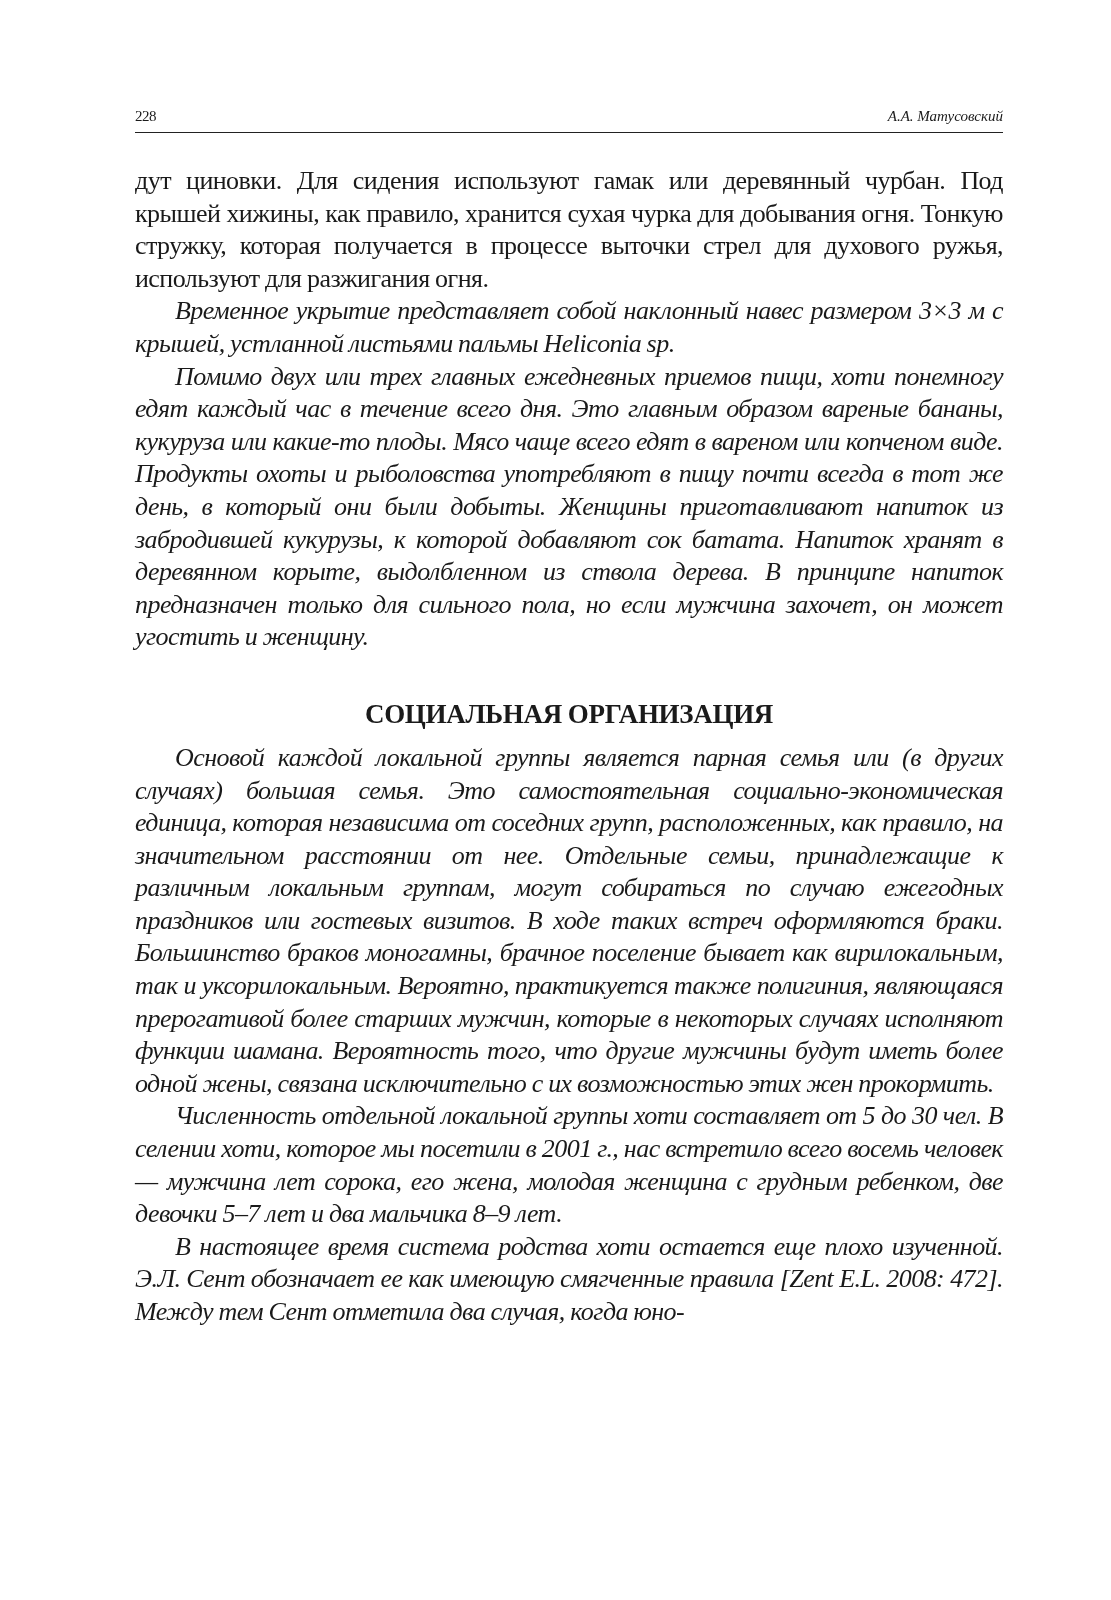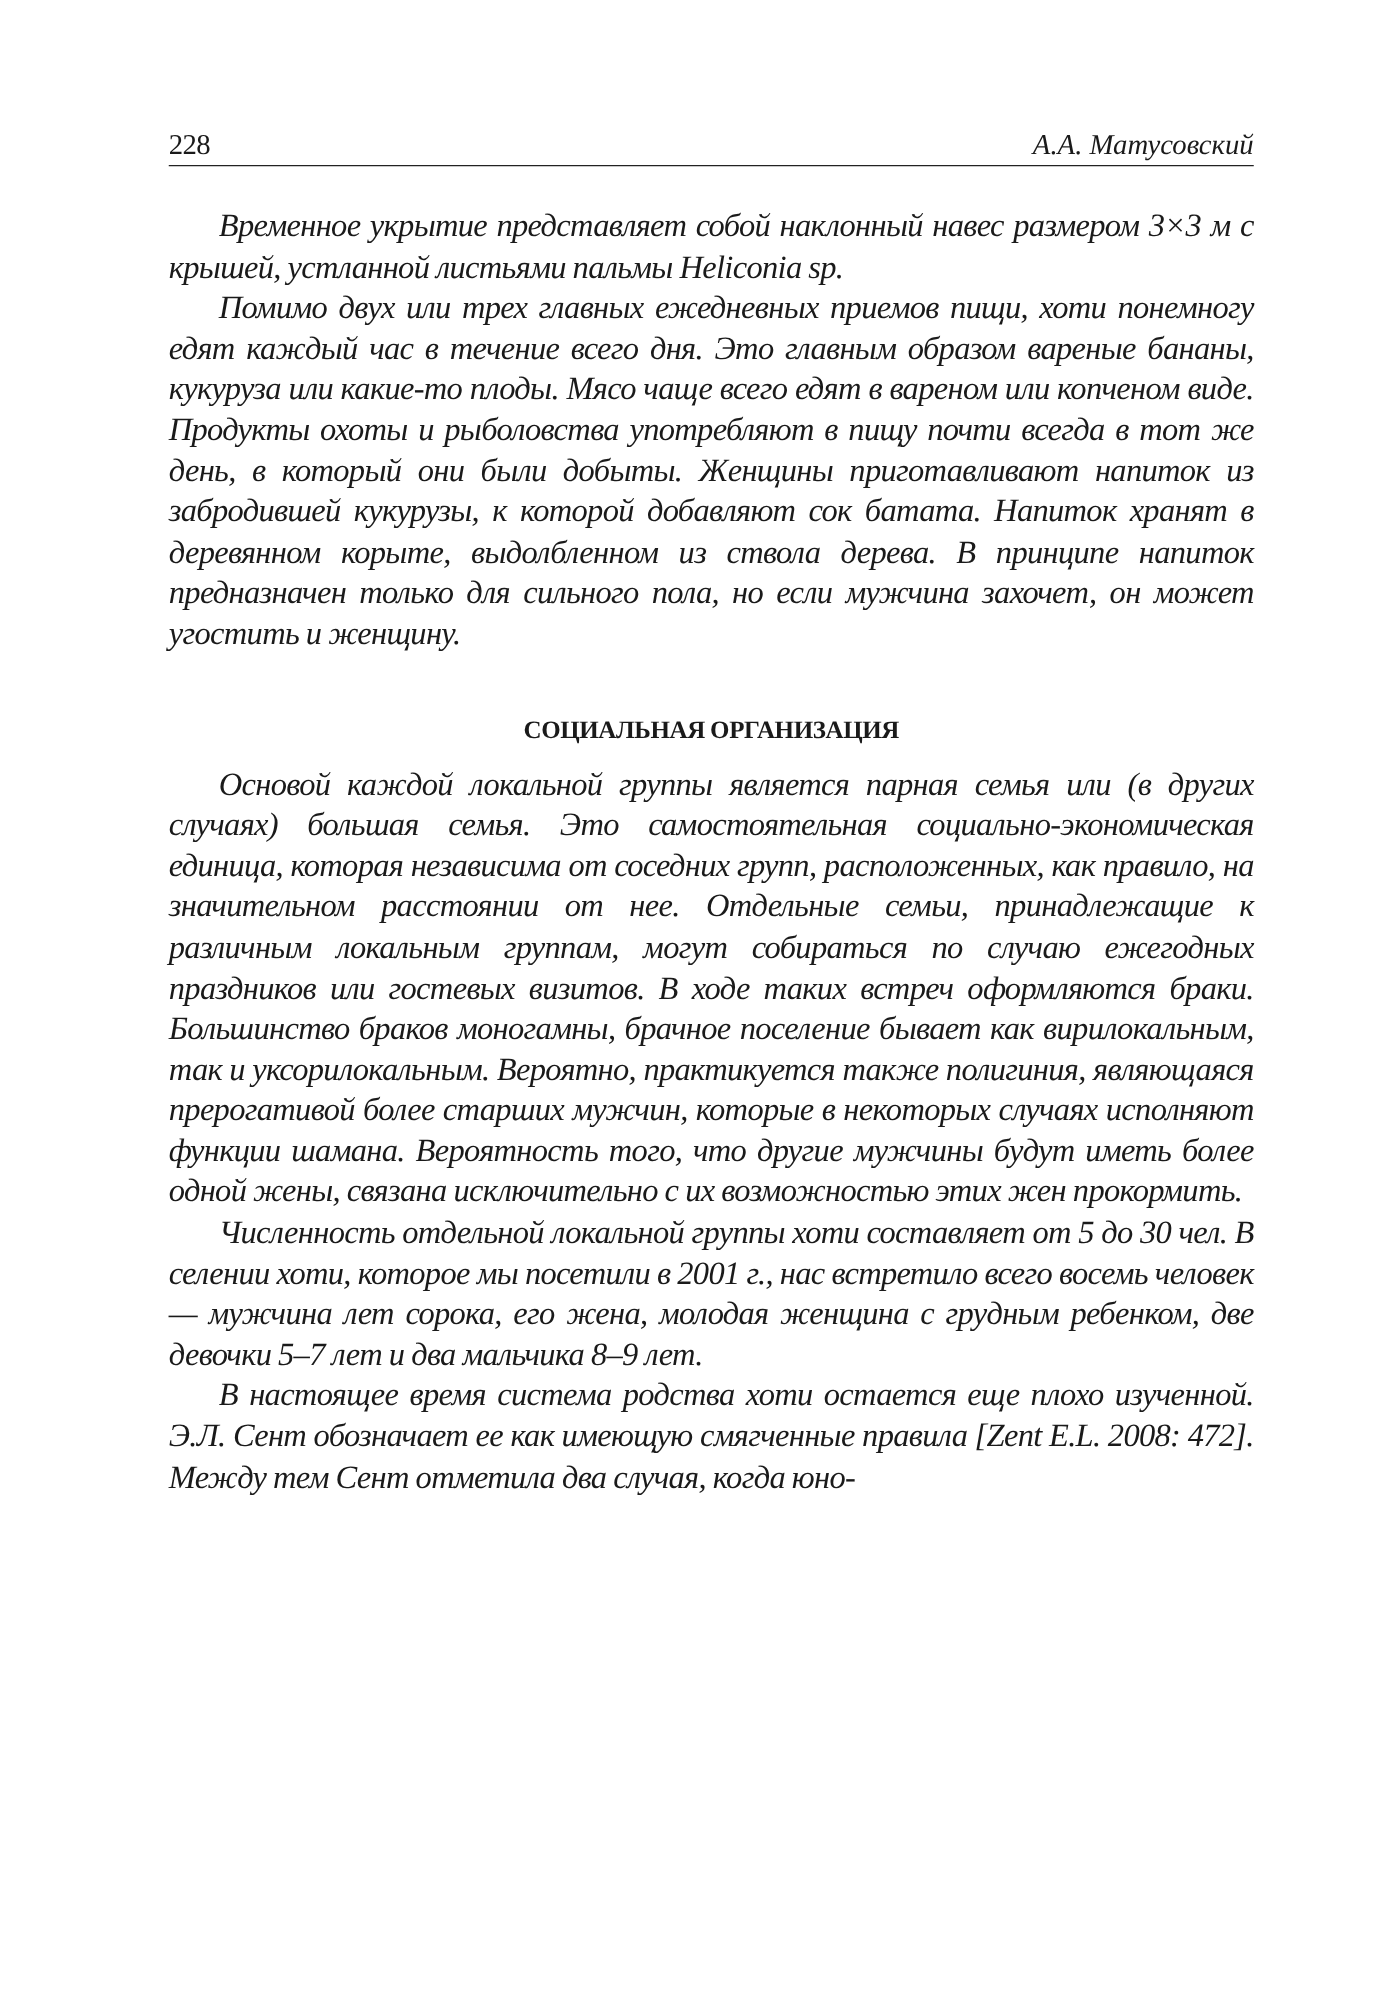--- a/index.html
+++ b/index.html
@@ -18,21 +18,21 @@
     .page {
       position: absolute;
       left: 135px;
       top: 96px;
       width: 868px;
     }
     .running-head {
       position: relative;
       height: 36px;
       border-bottom: 1.5px solid #222;
-      font-size: 23px;
+      font-size: 15px;
       line-height: 36px;
     }
     .running-head .page-num {
       position: absolute;
       left: 0;
       top: 2px;
       letter-spacing: -0.5px;
     }
     .running-head .author {
       position: absolute;
@@ -55,36 +55,37 @@
       hyphens: manual;
     }
     .body-text p.indent {
       text-indent: 40px;
       font-style: italic;
     }
     .section-heading {
       margin: 44px 0 12px 0;
       text-align: center;
       font-weight: bold;
-      font-size: 20px;
+      font-size: 27px;
       line-height: 32px;
       letter-spacing: -0.3px;
     }
   </style>
 </head>
 <body>
 
 <div class="page">
 
   <div class="running-head">
     <span class="page-num">228</span>
     <span class="author">А.А. Матусовский</span>
   </div>
 
   <div class="body-text">
+    <p>дут циновки. Для сидения используют гамак или деревянный чурбан. Под крышей хижины, как правило, хранится сухая чурка для добывания огня. Тонкую стружку, которая получается в процессе выточки стрел для духового ружья, используют для разжигания огня.</p>
     <p class="indent">Временное укрытие представляет собой наклонный навес размером 3×3 м с крышей, устланной листьями пальмы Heliconia sp.</p>
     <p class="indent">Помимо двух или трех главных ежедневных приемов пищи, хоти понемногу едят каждый час в течение всего дня. Это главным образом вареные бананы, кукуруза или какие-то плоды. Мясо чаще всего едят в вареном или копченом виде. Продукты охоты и рыболовства употребляют в пищу почти всегда в тот же день, в который они были добыты. Женщины приготавливают напиток из забродившей кукурузы, к которой добавляют сок батата. Напиток хранят в деревянном корыте, выдолбленном из ствола дерева. В принципе напиток предназначен только для сильного пола, но если мужчина захочет, он может угостить и женщину.</p>
 
     <h2 class="section-heading">СОЦИАЛЬНАЯ ОРГАНИЗАЦИЯ</h2>
 
     <p class="indent">Основой каждой локальной группы является парная семья или (в других случаях) большая семья. Это самостоятельная социально-экономическая единица, которая независима от соседних групп, расположенных, как правило, на значительном расстоянии от нее. Отдельные семьи, принадлежащие к различным локальным группам, могут собираться по случаю ежегодных праздников или гостевых визитов. В ходе таких встреч оформляются браки. Большинство браков моногамны, брачное поселение бывает как вирилокальным, так и уксорилокальным. Вероятно, практикуется также полигиния, являющаяся прерогативой более старших мужчин, которые в некоторых случаях исполняют функции шамана. Вероятность того, что другие мужчины будут иметь более одной жены, связана исключительно с их возможностью этих жен прокормить.</p>
     <p class="indent">Численность отдельной локальной группы хоти составляет от 5 до 30 чел. В селении хоти, которое мы посетили в 2001 г., нас встретило всего восемь человек — мужчина лет сорока, его жена, молодая женщина с грудным ребенком, две девочки 5–7 лет и два мальчика 8–9 лет.</p>
     <p class="indent">В настоящее время система родства хоти остается еще плохо изученной. Э.Л. Сент обозначает ее как имеющую смягченные правила [Zent E.L. 2008: 472]. Между тем Сент отметила два случая, когда юно-</p>
   </div>
 

